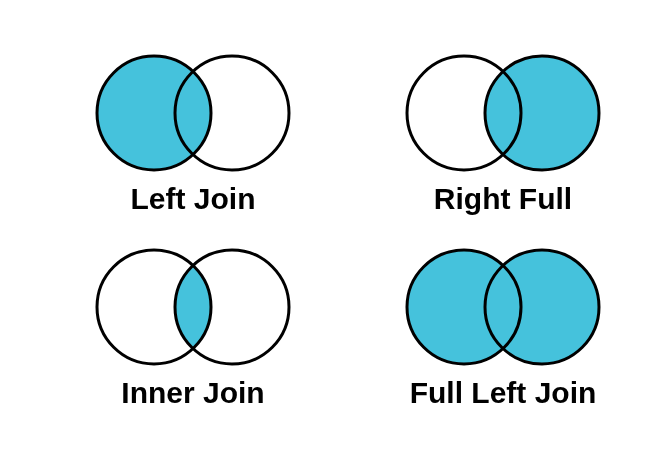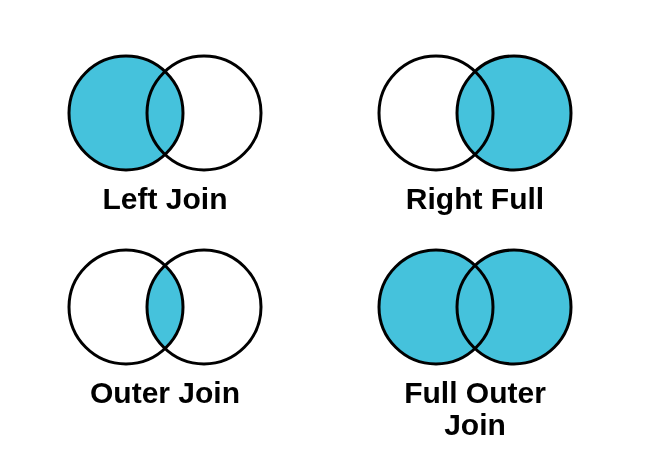--- a/index.html
+++ b/index.html
@@ -12,21 +12,21 @@
     width: 654px;
     height: 474px;
     background: #ffffff;
     font-family: "Liberation Sans", "DejaVu Sans", sans-serif;
     overflow: hidden;
   }
   .grid {
     display: grid;
     grid-template-columns: 310px 310px;
     grid-template-rows: 194px auto;
-    padding-left: 10px;
+    padding-left: 38px;
     padding-top: 52px;
   }
   .cell {
     display: flex;
     flex-direction: column;
     align-items: center;
   }
   .venn-svg {
     width: 200px;
     height: 122px;
@@ -77,28 +77,28 @@
     </div>
 
     <div class="cell">
       <svg class="venn-svg" viewBox="0 0 200 122">
         <circle cx="61" cy="61" r="57" stroke="none" fill="none"></circle>
         <circle cx="139" cy="61" r="57" stroke="none" fill="none"></circle>
         <path d="M 100 19.43 A 57 57 0 0 1 100 102.57 A 57 57 0 0 1 100 19.43 Z" stroke="none" fill="#45C2DC"></path>
         <circle class="outline" cx="61" cy="61" r="57"></circle>
         <circle class="outline" cx="139" cy="61" r="57"></circle>
       </svg>
-      <div class="diagram-label">Outer Join</div>
+      <div class="diagram-label">Inner Join</div>
     </div>
 
     <div class="cell">
       <svg class="venn-svg" viewBox="0 0 200 122">
         <circle cx="61" cy="61" r="57" stroke="none" fill="#45C2DC"></circle>
         <circle cx="139" cy="61" r="57" stroke="none" fill="#45C2DC"></circle>
         <path d="M 100 19.43 A 57 57 0 0 1 100 102.57 A 57 57 0 0 1 100 19.43 Z" stroke="none" fill="#45C2DC"></path>
         <circle class="outline" cx="61" cy="61" r="57"></circle>
         <circle class="outline" cx="139" cy="61" r="57"></circle>
       </svg>
-      <div class="diagram-label">Full Outer Join</div>
+      <div class="diagram-label">Full Left Join</div>
     </div>
 
   </div>
 </div>
 
 </body></html>

